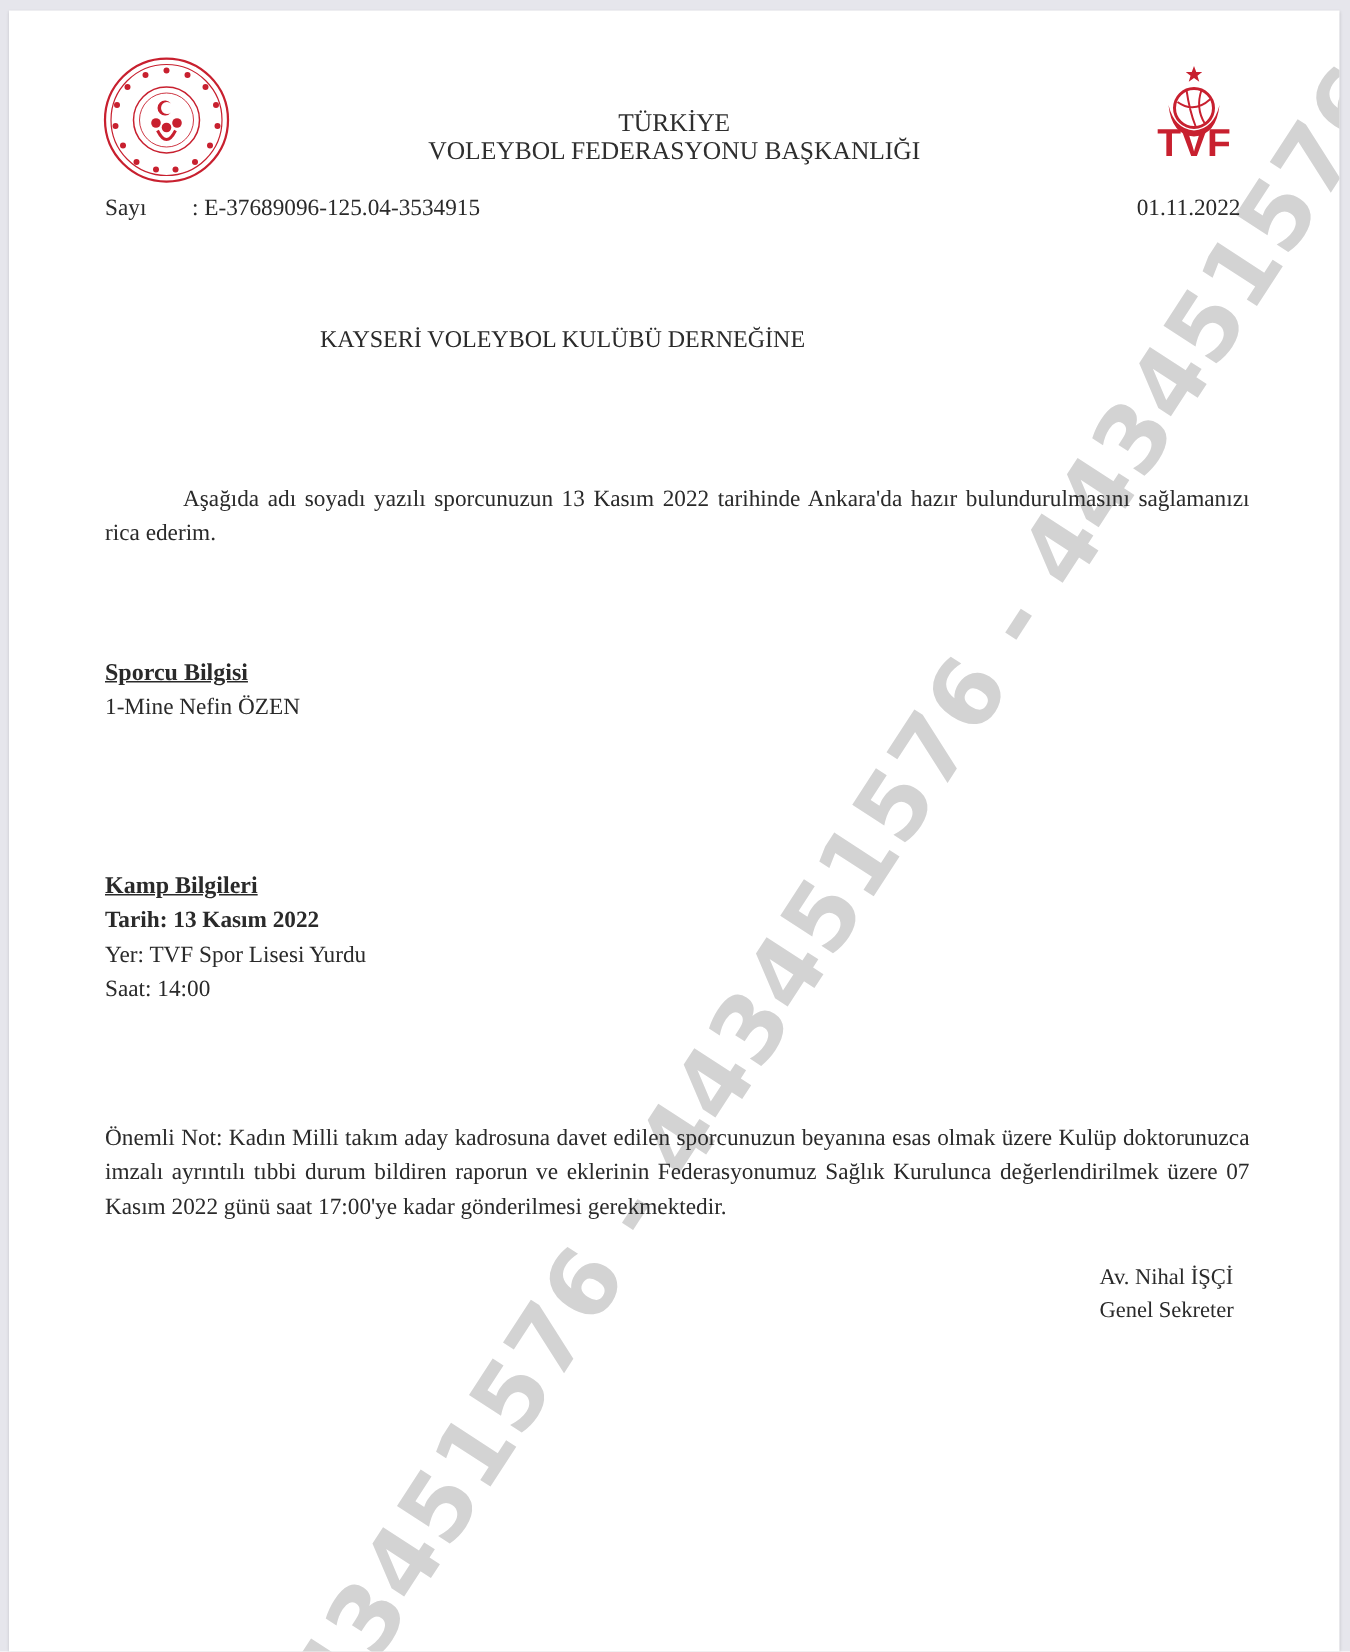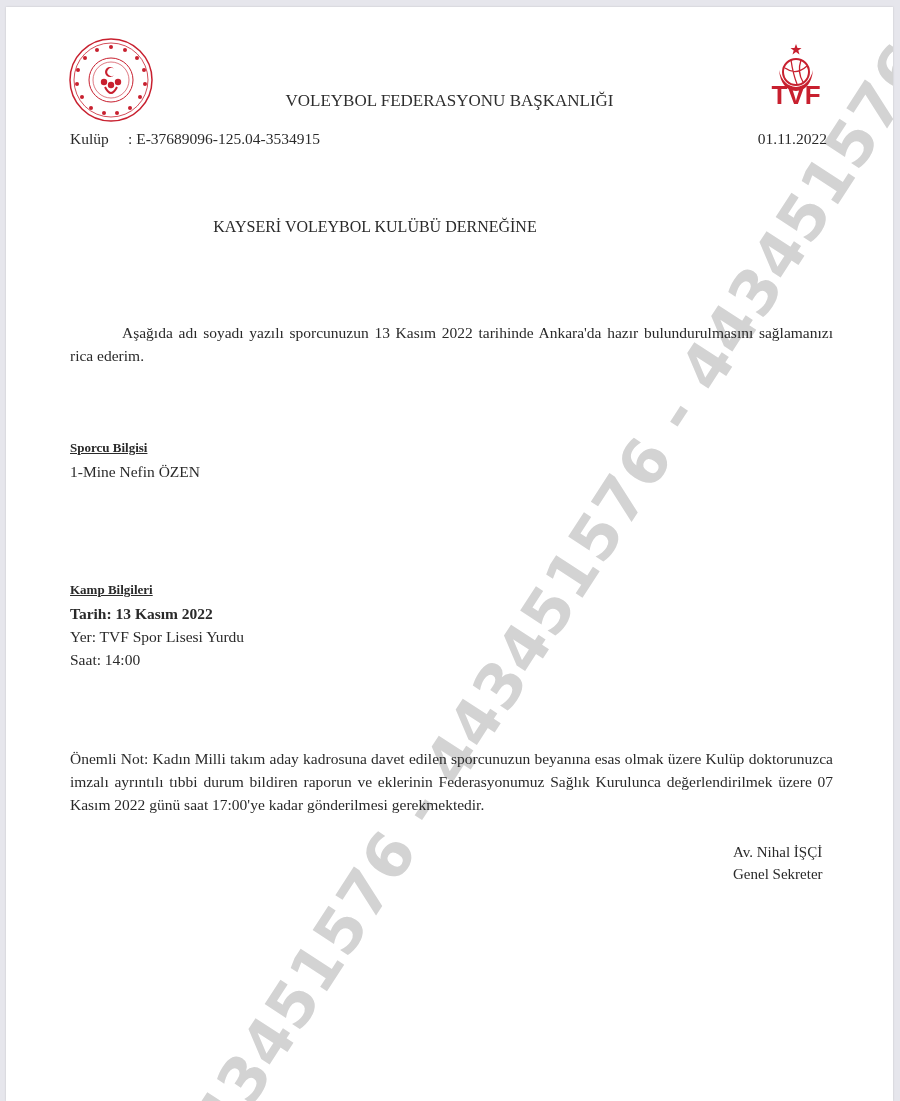--- a/index.html
+++ b/index.html
@@ -44,21 +44,21 @@
     }
     .meta-row { position: absolute; left: 64px; font-size: 15.5px; }
     .meta-label { display: inline-block; width: 58px; }
     .date { position: absolute; right: 66px; top: 123px; font-size: 15.5px; }
     .addressee { position: absolute; left: 0; width: 738px; text-align: center; top: 211px; font-size: 16px; }
     .para {
       position: absolute; left: 64px; width: 763px;
       font-size: 15.5px; line-height: 23px; text-align: justify;
     }
     .indent { text-indent: 52px; }
-    .section-title { position: absolute; left: 64px; font-size: 13px; font-weight: bold; text-decoration: underline; }
+    .section-title { position: absolute; left: 64px; font-size: 16px; font-weight: bold; text-decoration: underline; }
     .line { position: absolute; left: 64px; font-size: 15.5px; }
     .sig-block { position:absolute; left: 727px; top: 834px; font-size: 15px; line-height: 22px; }
   </style>
 </head>
 <body>
 
 <div class="page">
 
   <div class="watermark">
     <div class="watermark-text">443451576 - 443451576 - 443451576 - 443451576</div>
@@ -98,24 +98,25 @@
   <div class="abs logo-right">
     <svg width="66" height="80" viewBox="0 0 66 80">
       <polygon points="33,4 34.5,8 38.5,8 35.3,10.5 36.5,14.5 33,12 29.5,14.5 30.7,10.5 27.5,8 31.5,8" fill="#c8202f"></polygon>
       <circle cx="33" cy="32" r="13" fill="none" stroke="#c8202f" stroke-width="2"></circle>
       <path d="M22 28 Q33 36 44 26 M28 20 Q30 34 34 44 M38 20 Q34 32 40 42" fill="none" stroke="#c8202f" stroke-width="1.3"></path>
       <path d="M16 30 Q18 50 33 51 Q48 50 50 30 Q46 46 33 47 Q20 46 16 30z" fill="#c8202f"></path>
     </svg>
     <div style="position:absolute;left:0;top:40px;width:66px;text-align:center;font-family:'Liberation Sans',sans-serif;font-weight:bold;font-size:26px;color:#c8202f;letter-spacing:0px;">TVF</div>
   </div>
 
+  <div class="header-title" style="top:65px;">TÜRKİYE</div>
   <div class="header-title" style="top:84px;">VOLEYBOL FEDERASYONU BAŞKANLIĞI</div>
 
   <div class="meta-row" style="top:123px;">
-    <span class="meta-label">Kulüp</span><span>: E-37689096-125.04-3534915</span>
+    <span class="meta-label">Sayı</span><span>: E-37689096-125.04-3534915</span>
   </div>
   <div class="date">01.11.2022</div>
 
   <div class="addressee">KAYSERİ VOLEYBOL KULÜBÜ DERNEĞİNE</div>
 
   <div class="para indent" style="top:314px;">Aşağıda adı soyadı yazılı sporcunuzun 13 Kasım 2022 tarihinde Ankara'da hazır bulundurulmasını sağlamanızı rica ederim.</div>
 
   <div class="section-title" style="top:433px;">Sporcu Bilgisi</div>
   <div class="line" style="top:456px;">1-Mine Nefin ÖZEN</div>
 

